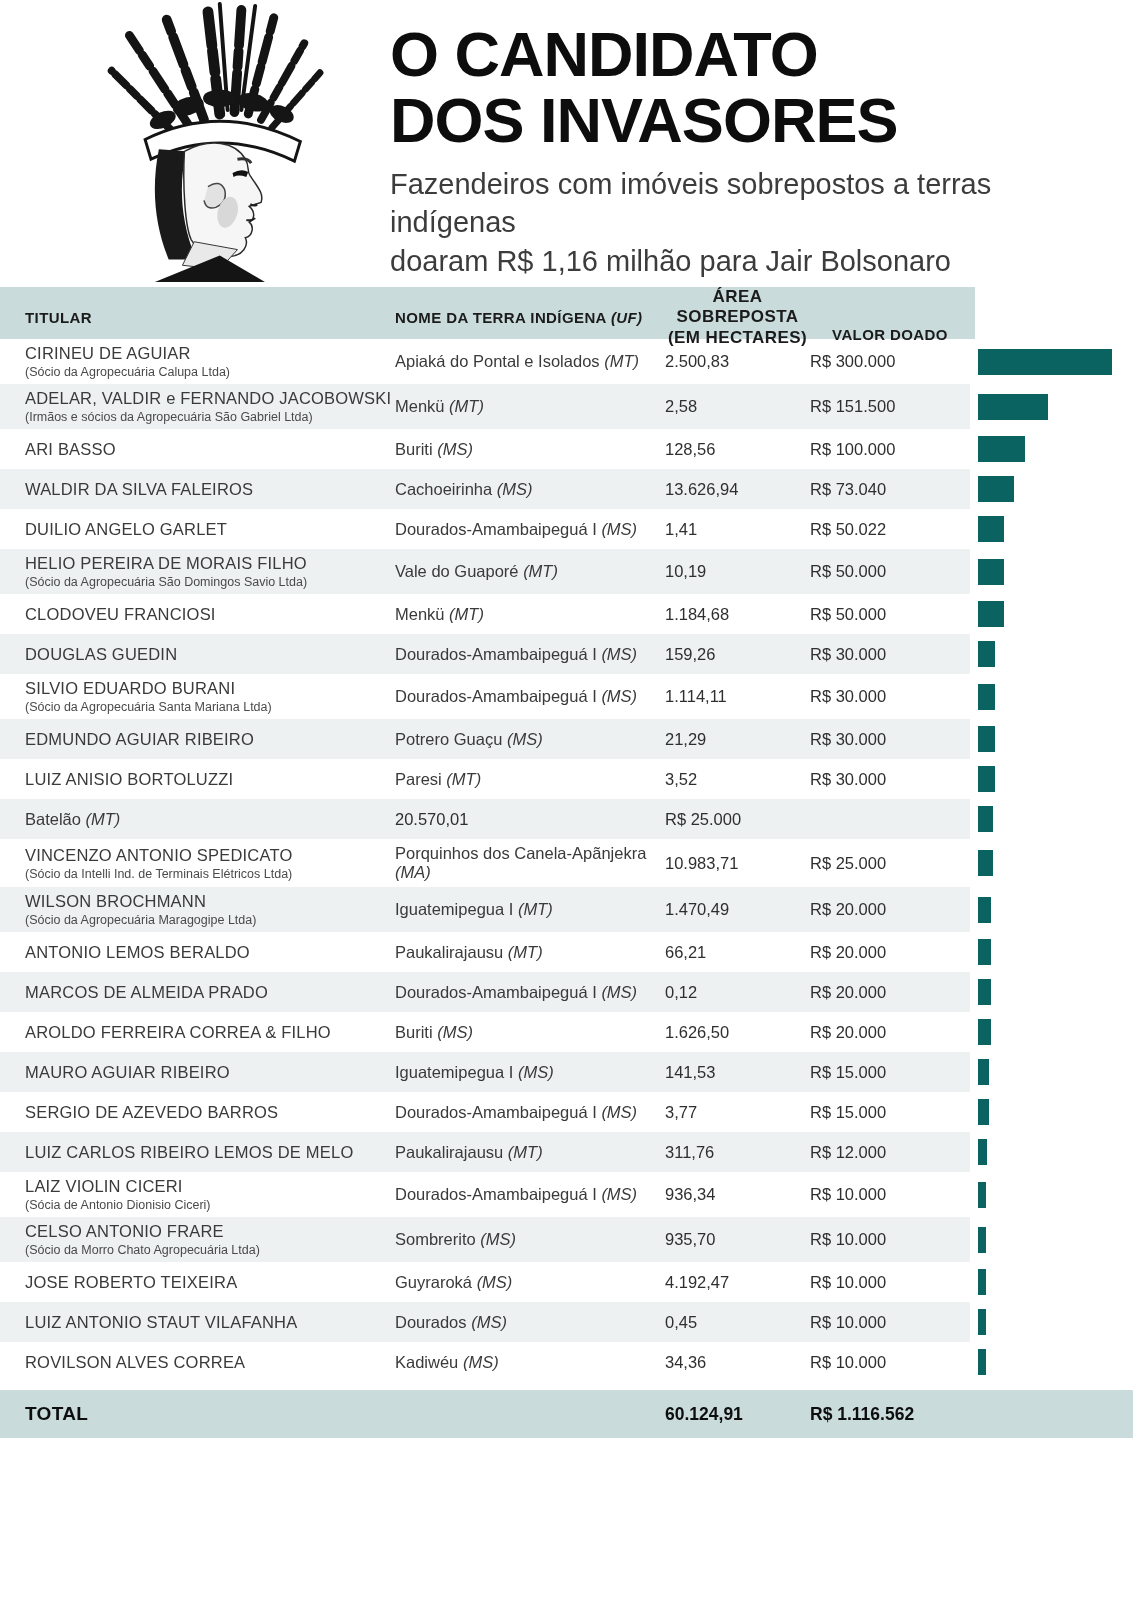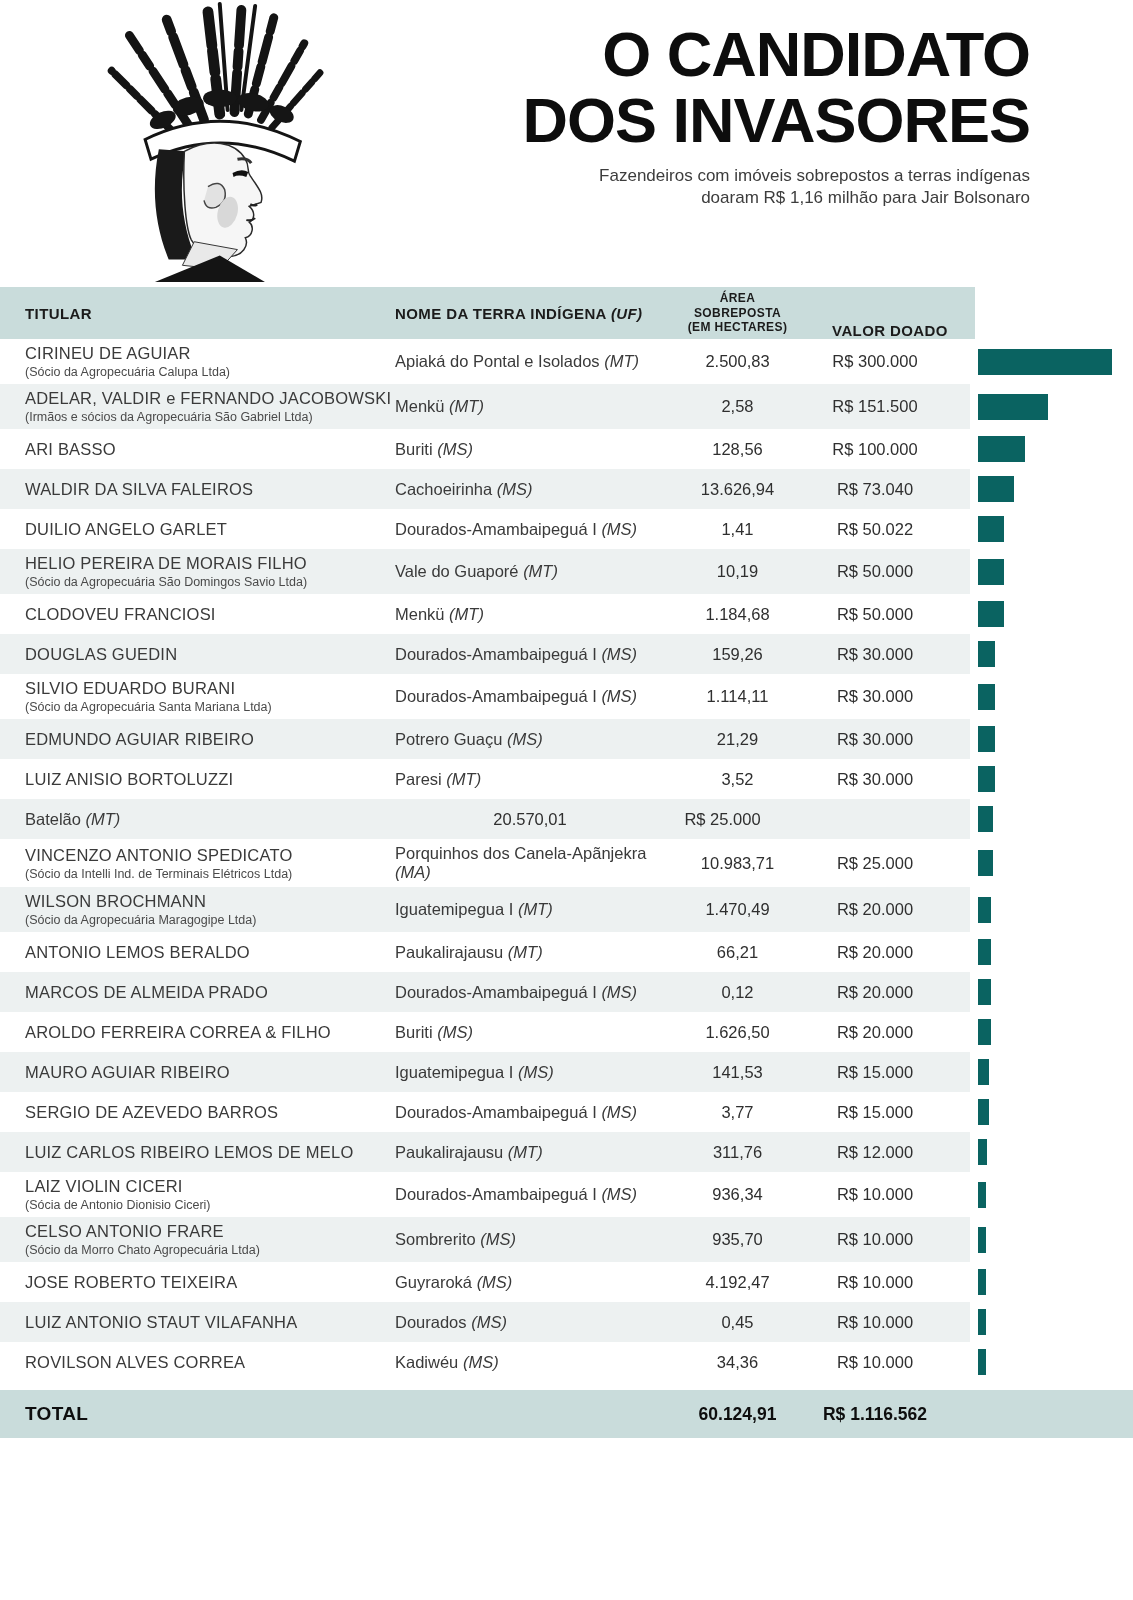--- a/index.html
+++ b/index.html
@@ -2,41 +2,41 @@
 <html style="--bar: #0a6361; --band: #c9dcdb; --stripe: #edf1f1; --footer: #eff0f3;"><head>
 <meta charset="utf-8">
 <style>
   html,body{margin:0;padding:0;background:#ffffff;}
   .page{width:1133px;height:1600px;position:relative;background:#fff;overflow:hidden;
         font-family:"Liberation Sans","DejaVu Sans",sans-serif;}
 
   
   .hdr{position:relative;height:287px;}
   .portrait{position:absolute;left:72px;top:2px;width:325px;height:280px;}
-  .titles{position:absolute;left:390px;top:22px;width:640px;text-align:right;}
+  .titles{position:absolute;left:390px;top:22px;width:640px;text-align:left;}
   .t-line{font-weight:bold;color:#0d0d0d;font-size:63px;line-height:1.04;letter-spacing:-1px;}
-  .subtitle{margin-top:12px;font-size:17px;color:#3c3c3c;line-height:1.32;}
+  .subtitle{margin-top:12px;font-size:29px;color:#3c3c3c;line-height:1.32;}
 
   
   .grid-cols{display:grid;grid-template-columns:370px 270px 145px 160px;
              padding-left:25px;box-sizing:border-box;align-items:center;}
   .band{width:975px;height:52px;background:var(--band,#c9dcdb);}
   .h{font-weight:bold;color:#1b1b1b;font-size:15px;letter-spacing:.4px;}
-  .h-area{text-align:center;font-size:12px;line-height:1.2;}
+  .h-area{text-align:center;font-size:17px;line-height:1.2;}
   .h-valor{text-align:center;margin-top:34px;}
   .h i{font-style:italic;}
 
   .row{display:flex;width:929px;}
   .row-main{width:975px;min-height:40px;padding-top:5px;padding-bottom:5px;}
   .row.striped .row-main{background:var(--stripe,#edf1f1);}
   .nm{font-size:16.5px;color:#3a3a3a;letter-spacing:.2px;}
   .note{font-size:12.5px;color:#4a4a4a;margin-top:2px;}
   .terra{font-size:16.5px;color:#3a3a3a;}
   .terra i{font-style:italic;}
-  .num{font-size:16.5px;color:#2f2f2f;text-align:center;}
+  .num{font-size:16.5px;color:#2f2f2f;text-align:left;}
   .valor-c{padding-right:30px;}
   .c-bar{flex:1;display:flex;align-items:center;padding-left:8px;}
   .bar{height:26px;background:var(--bar,#0a6361);}
 
   .total{width:1133px;height:48px;background:var(--band,#c9dcdb);margin-top:8px;}
   .total .lbl{font-weight:bold;font-size:19px;color:#0e0e0e;letter-spacing:.3px;}
   .total .num{font-weight:bold;font-size:17.5px;color:#0e0e0e;}
 
   
   .footer{position:absolute;left:0;right:0;top:1497px;bottom:0;background:var(--footer,#eff0f3);}

